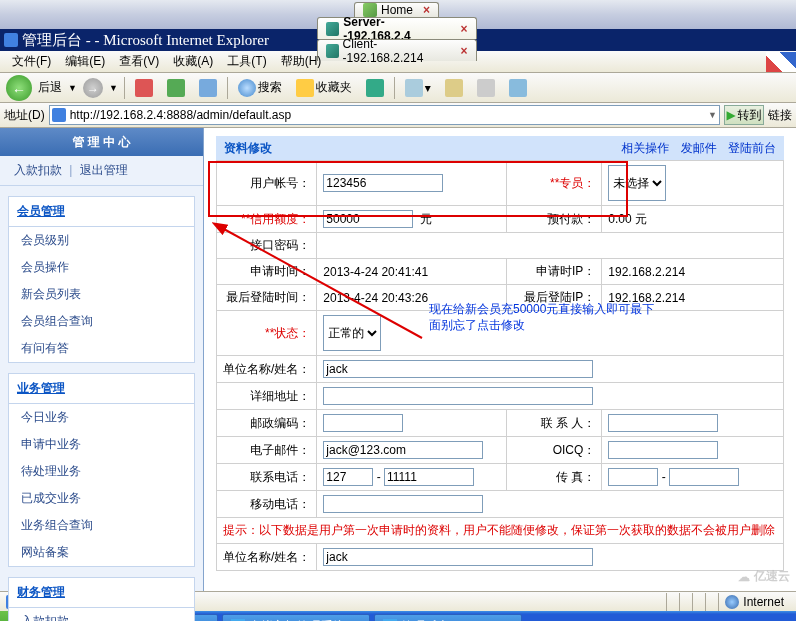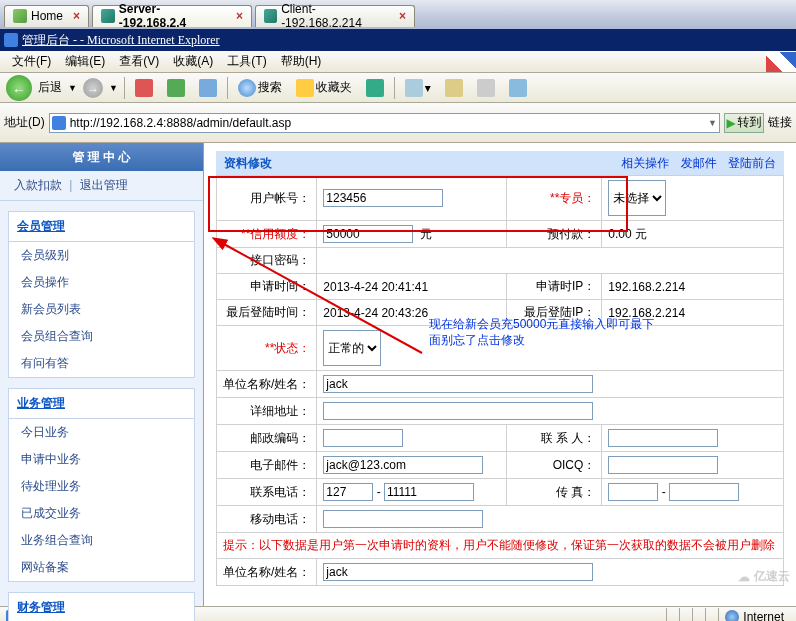--- a/index.html
+++ b/index.html
@@ -1,45 +1,45 @@
 <!DOCTYPE html>
 <html><head>
 <meta charset="utf-8">
 <style>
 * { margin: 0; padding: 0; box-sizing: border-box; font-family: Tahoma, Arial, "Microsoft YaHei", sans-serif; font-size: 12px; }
 body { width: 796px; height: 621px; overflow: hidden; background: #d4d0c8; position: relative; }
 
 
-.browser-tabs { height: 29px; background: linear-gradient(#e5e9f0, #c6cde0 50%, #b0b9d4); display: flex; align-items: center; padding: 2px 4px 0; }
+.browser-tabs { height: 29px; background: linear-gradient(#e5e9f0, #c6cde0 50%, #b0b9d4); display: flex; align-items: center; padding: 2px 4px 0; flex-direction: column; }
 .browser-tab { height: 22px; background: linear-gradient(#fdfdfd, #e8e8e0); border: 1px solid #8a8a7a; border-bottom: none; border-radius: 3px 3px 0 0; padding: 0 8px; display: flex; align-items: center; margin-right: 3px; gap: 4px; }
 .browser-tab.active { background: linear-gradient(#fff, #f2f2e6); }
 .tab-ico { width: 14px; height: 14px; background: linear-gradient(135deg, #4a9, #276); border-radius: 2px; }
 .tab-ico.home { background: linear-gradient(135deg, #8c6, #594); }
 .tab-close { color: #b33; font-weight: bold; margin-left: 6px; }
 
 
 .ie-title { height: 22px; background: #0a246a; color: #fff; display: flex; align-items: center; padding-left: 4px; gap: 4px; }
 .ie-ico { width: 14px; height: 14px; background: #4080e0; border-radius: 2px; }
-.ie-title span { font-family: "MS Sans Serif", Tahoma; font-size: 12px; text-decoration: underline; }
+.ie-title span { font-family: "MS Sans Serif", Tahoma; font-size: 15px; }
 
 
 .ie-menu { height: 22px; background: linear-gradient(#fafafa, #ece9d8); border-bottom: 1px solid #aca899; display: flex; align-items: center; padding-left: 6px; gap: 2px; }
 .ie-menu div { padding: 2px 6px; }
 .ie-flag { margin-left: auto; width: 30px; height: 20px; background: linear-gradient(45deg,#d44 33%,#fff 33% 66%,#36c 66%); }
 
 
 .ie-toolbar { height: 30px; background: linear-gradient(#fafafa, #ece9d8); border-bottom: 1px solid #aca899; display: flex; align-items: center; padding-left: 6px; gap: 6px; }
 .tb-back { width: 26px; height: 26px; background: radial-gradient(#8fdf7b, #3a9a2a); border-radius: 50%; color: #fff; font-size: 14px; display: flex; align-items: center; justify-content: center; }
 .tb-fwd { width: 20px; height: 20px; background: radial-gradient(#d0d0d0, #9a9a9a); border-radius: 50%; color: #fff; font-size: 12px; display: flex; align-items: center; justify-content: center; }
 .tb-btn { padding: 2px 4px; display: flex; align-items: center; gap: 2px; }
 .tb-ico { width: 18px; height: 18px; border-radius: 2px; }
 .tb-sep { width: 1px; height: 22px; background: #aca899; }
 
 
-.ie-addr { height: 40px; background: linear-gradient(#fafafa, #ece9d8); border-bottom: 1px solid #aca899; display: flex; align-items: center; padding: 0 4px; gap: 4px; }
+.ie-addr { height: 25px; background: linear-gradient(#fafafa, #ece9d8); border-bottom: 1px solid #aca899; display: flex; align-items: center; padding: 0 4px; gap: 4px; }
 .addr-input { flex: 1; height: 20px; background: #fff; border: 1px solid #7f9db9; display: flex; align-items: center; padding: 0 2px; gap: 4px; }
 .addr-go { width: 40px; height: 20px; background: linear-gradient(#e8f0e0, #cfe0c0); border: 1px solid #8a9; display: flex; align-items: center; justify-content: center; gap: 2px; }
 
 
 .main { display: flex; height: 463px; }
 .sidebar { width: 204px; border-right: 1px solid #84A4CD; background: #ECF2FB; position: relative; }
 .side-title { height: 28px; background: linear-gradient(#5E8AC7, #3A6DB3); color: #fff; display: flex; align-items: center; justify-content: center; font-weight: bold; }
 .side-nav { padding: 6px 10px; border-bottom: 1px solid #c4d5ed; }
 .side-nav a { color: #2a4a8a; padding: 0 4px; }
 .side-sep { color: #8aa3cc; }

